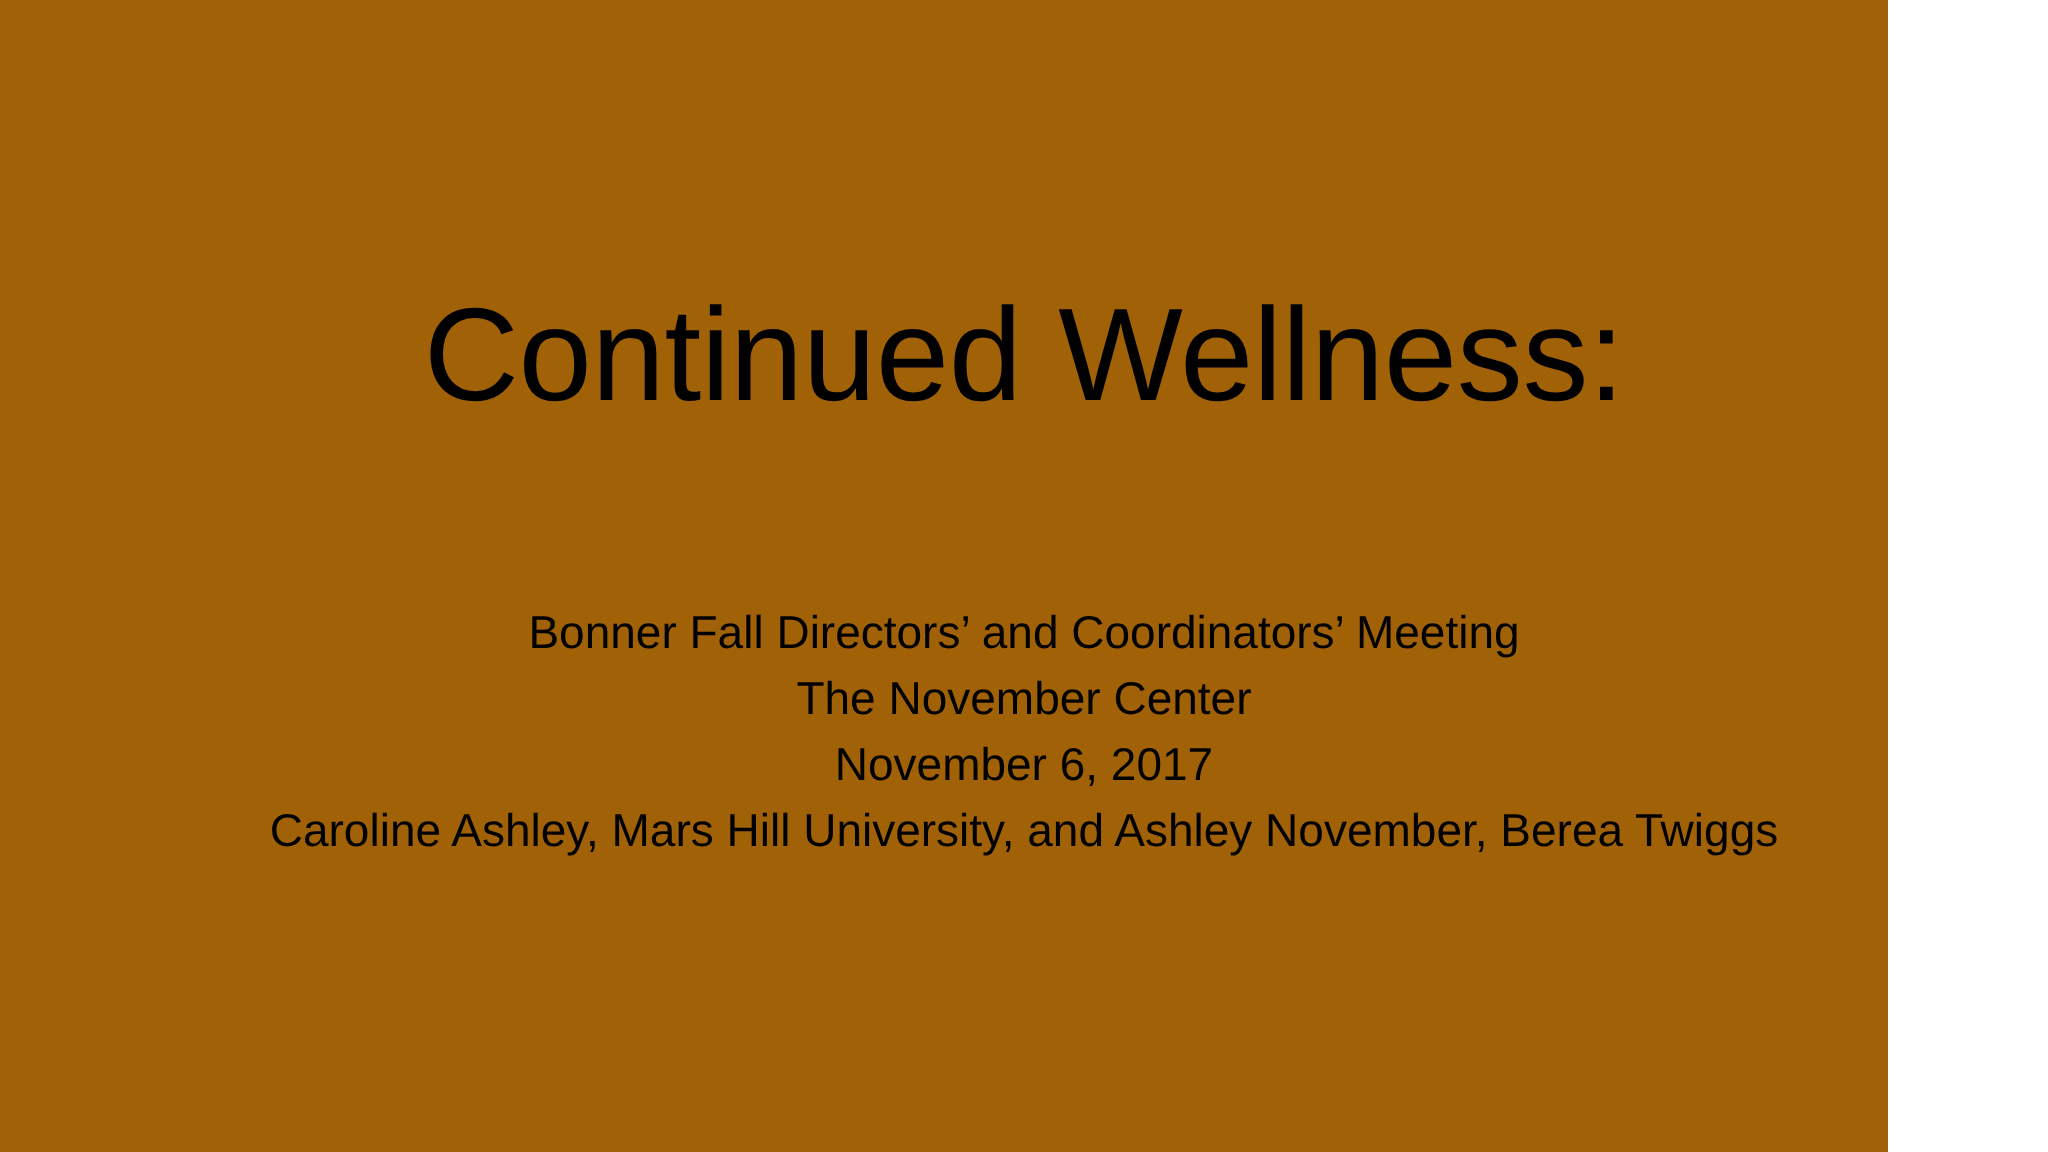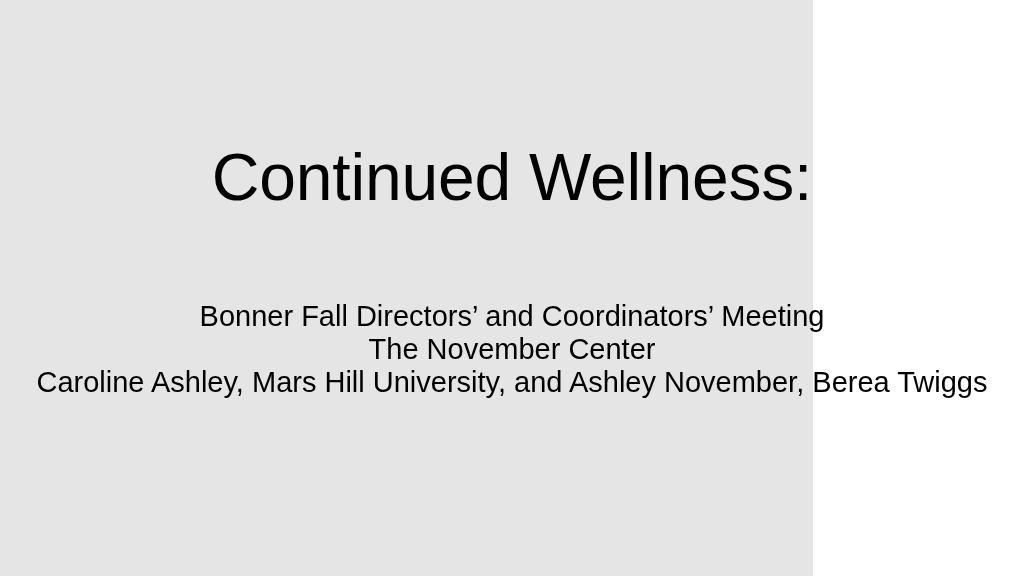--- a/index.html
+++ b/index.html
@@ -11,23 +11,23 @@
     width: 1024px;
     height: 576px;
     background: #ffffff;
     font-family: "Liberation Sans", "DejaVu Sans", sans-serif;
     color: #000000;
     overflow: hidden;
   }
 
   .slide {
     position: relative;
-    width: 813px;
+    width: 944px;
     height: 576px;
-    background: #e5e5e5;
+    background: #a16207;
     box-sizing: border-box;
   }
 
   
   .title-block {
     position: absolute;
     left: 0;
     top: 142px;
     width: 1024px;
     text-align: center;
@@ -45,21 +45,21 @@
   
   .subtitle-block {
     position: absolute;
     left: 0;
     top: 300px;
     width: 1024px;
     text-align: center;
   }
   .subtitle-line {
     display: block;
-    font-size: 29px;
+    font-size: 23px;
     font-weight: 400;
     line-height: 33px;
     color: #000000;
     white-space: nowrap;
   }
   .subtitle-line em,
   .subtitle-line .italic {
   }
 </style>
 </head>
@@ -67,16 +67,17 @@
 
 <div class="slide">
 
   <div class="title-block">
     <span class="title-line">Continued Wellness:</span>
   </div>
 
   <div class="subtitle-block">
     <span class="subtitle-line">Bonner Fall Directors’ and Coordinators’ Meeting</span>
     <span class="subtitle-line">The November Center</span>
+    <span class="subtitle-line">November 6, 2017</span>
     <span class="subtitle-line"><span>Caroline Ashley,</span><span> </span><span class="italic">Mars Hill University</span><span>, and Ashley November,</span><span> </span><span class="italic">Berea Twiggs</span></span>
   </div>
 
 </div>
 
 </body></html>

